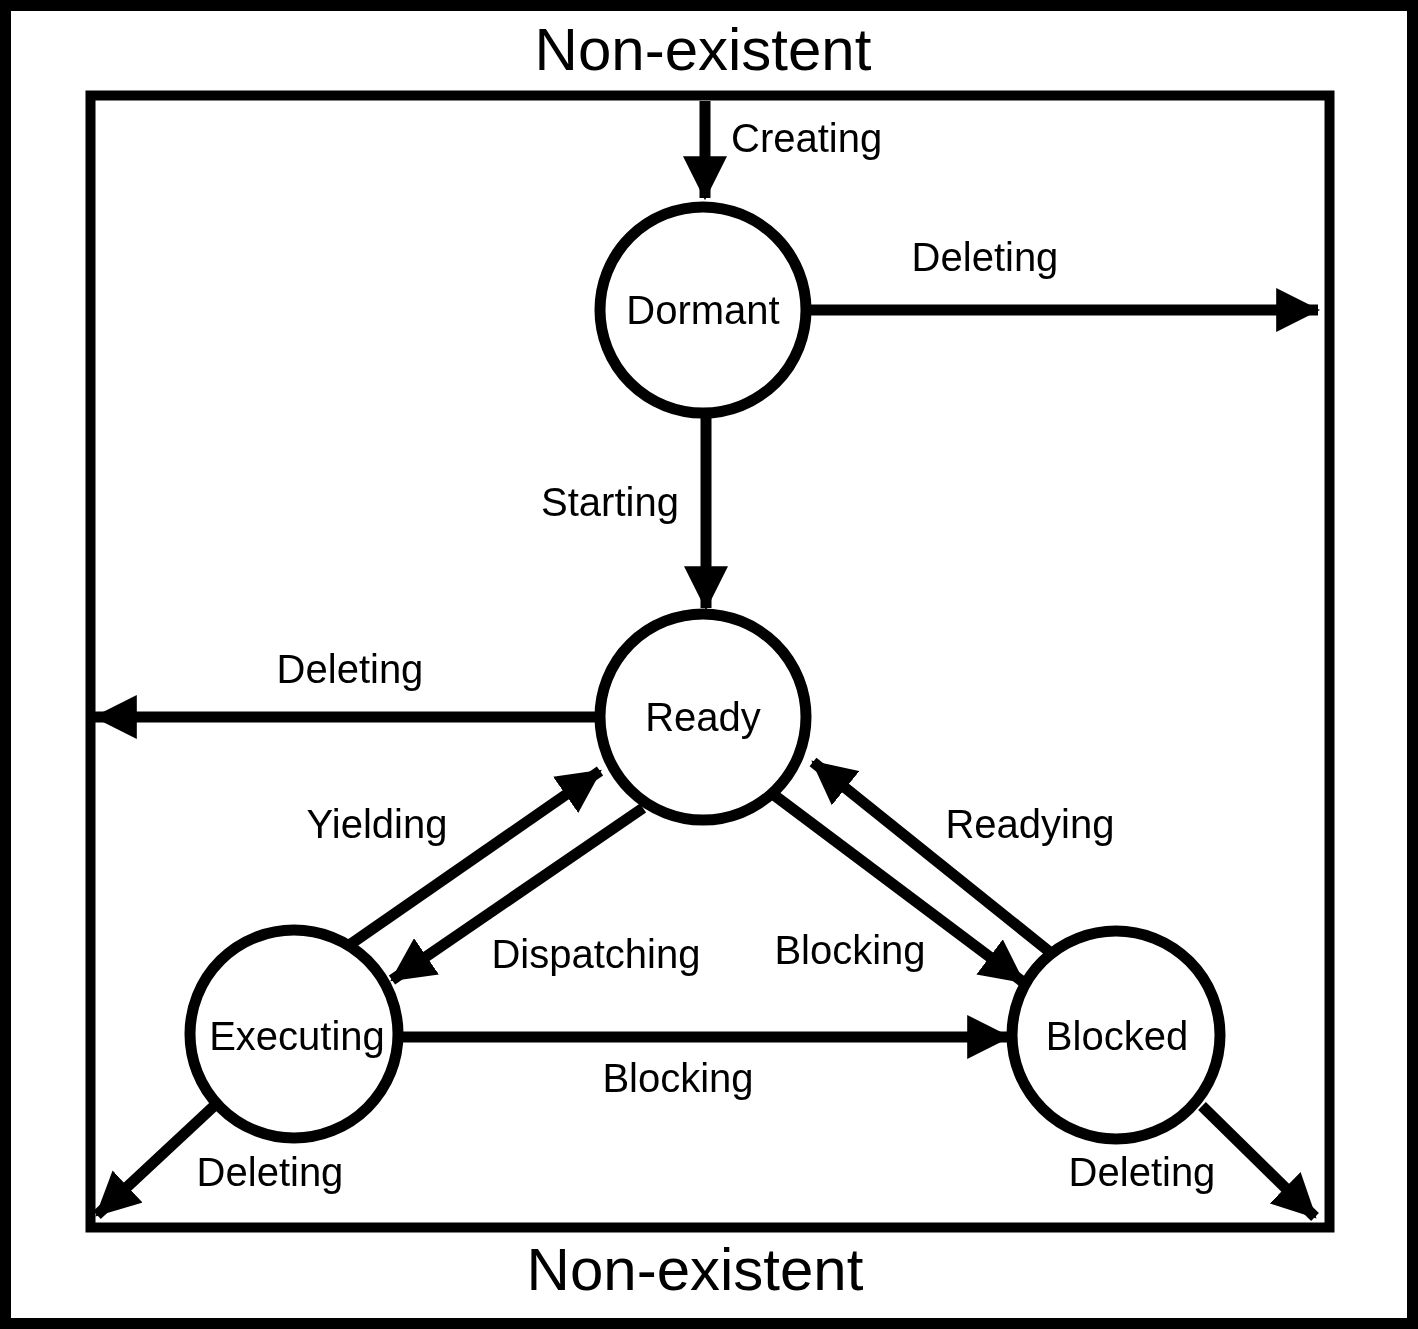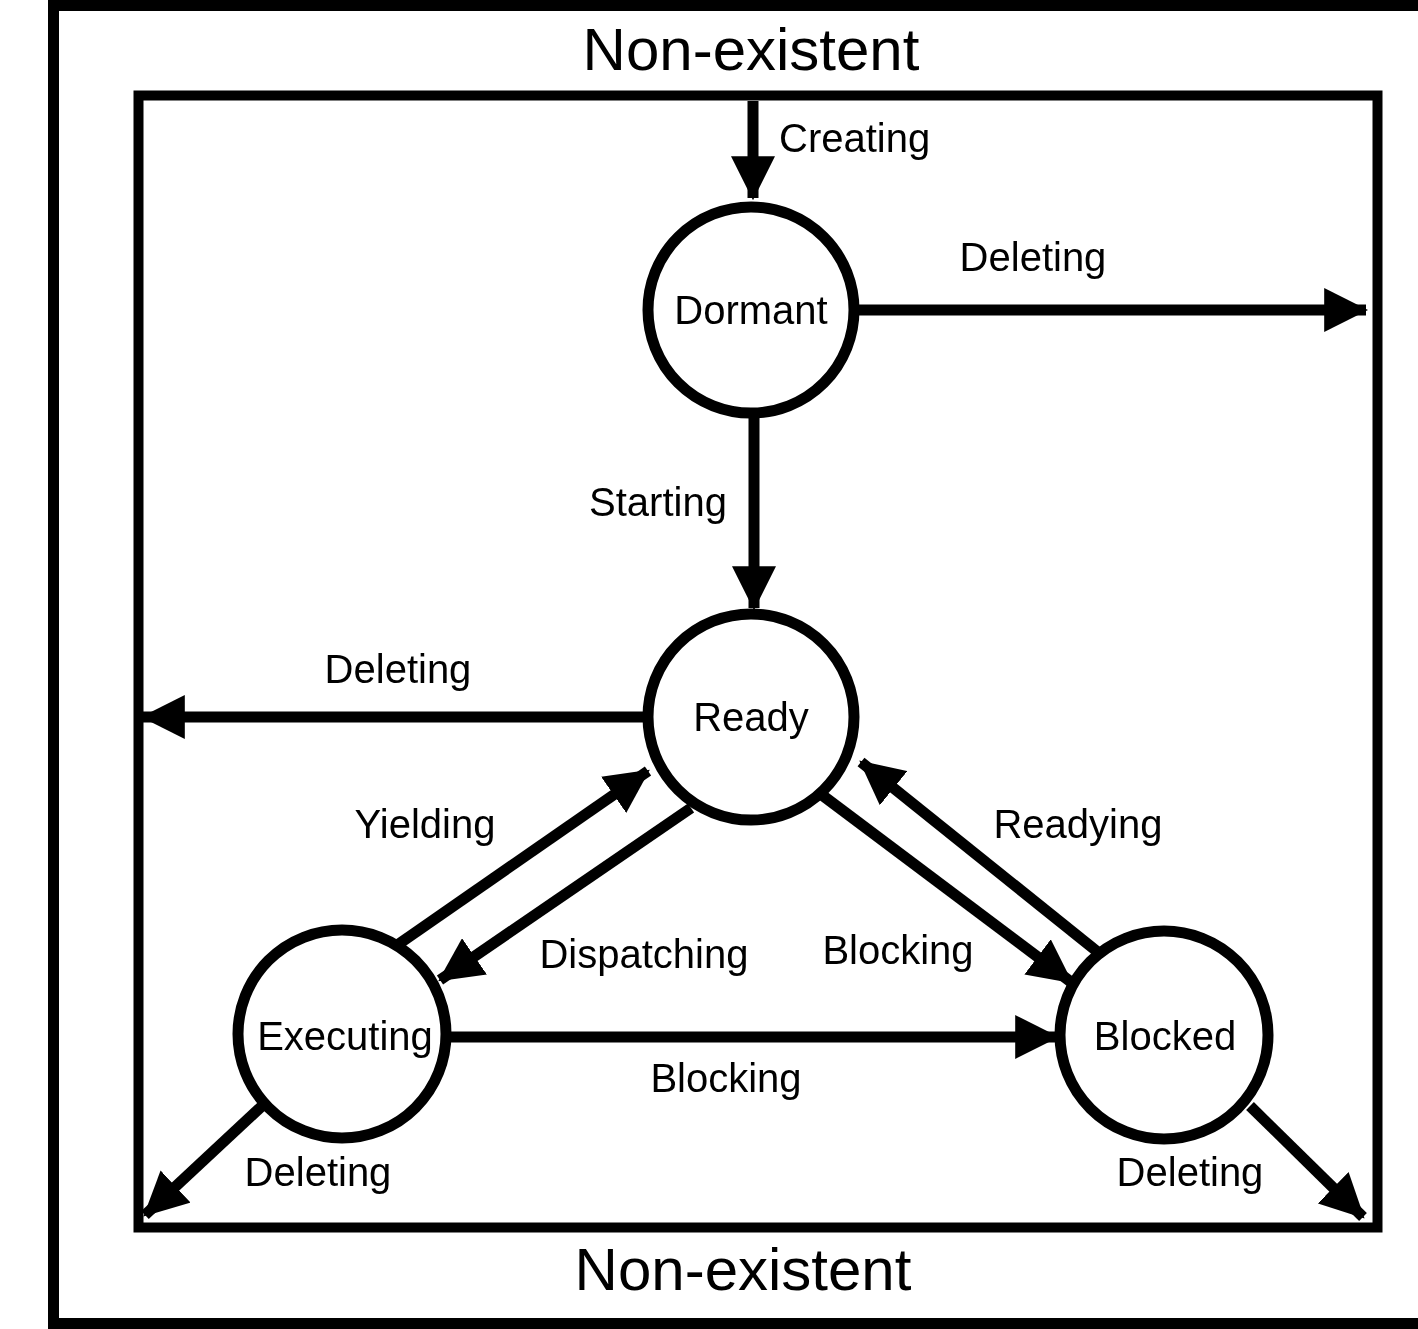--- a/index.html
+++ b/index.html
@@ -8,21 +8,20 @@
     background: #ffffff;
     width: 1418px;
     height: 1329px;
     overflow: hidden;
   }
   .diagram-wrap {
     width: 1196px;
     height: 1329px;
     position: relative;
     font-family: "Liberation Sans", sans-serif;
-    padding-left: 48px;
   }
   svg { display: block; }
   .shape {
     fill: none;
     stroke: #000000;
   }
   .edge {
     fill: none;
     stroke: #000000;
     stroke-width: 11;

